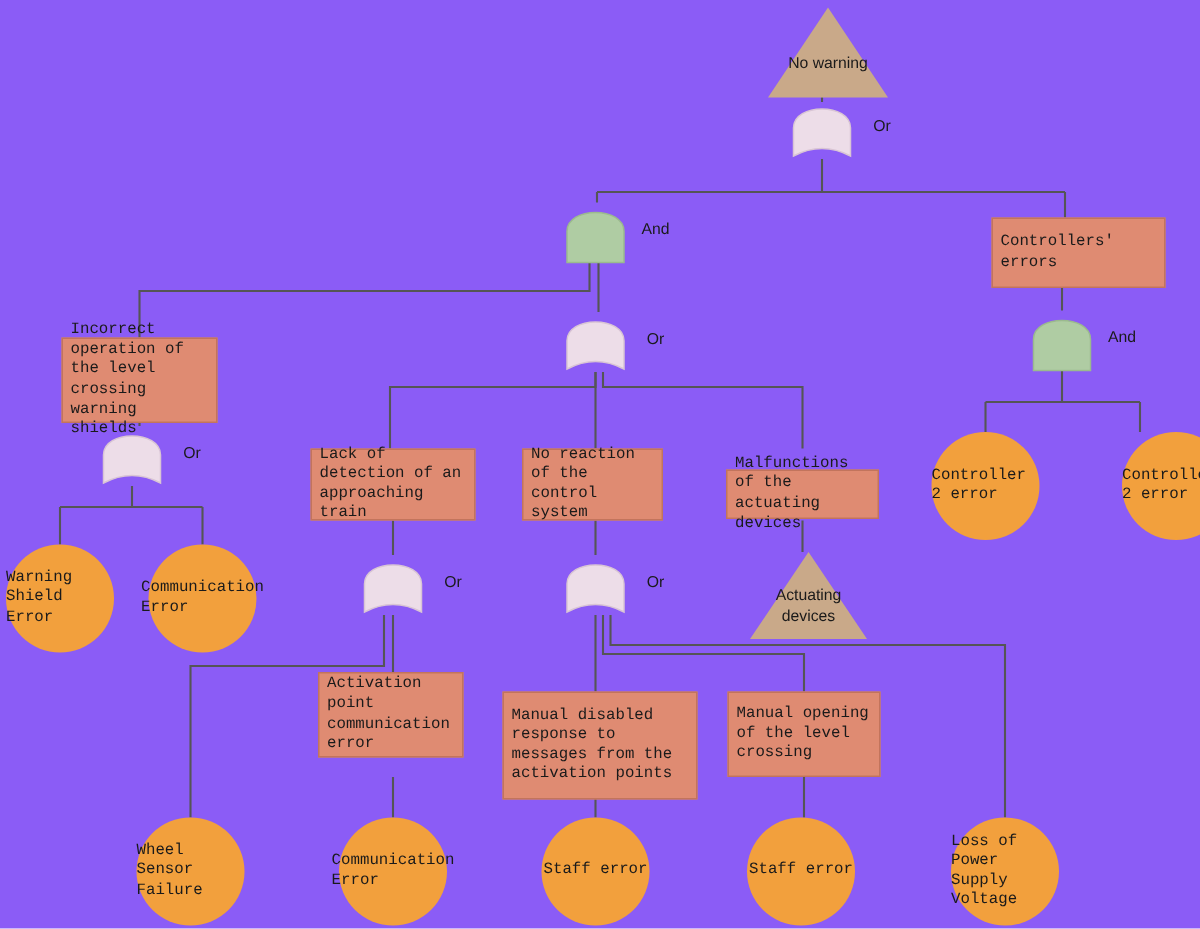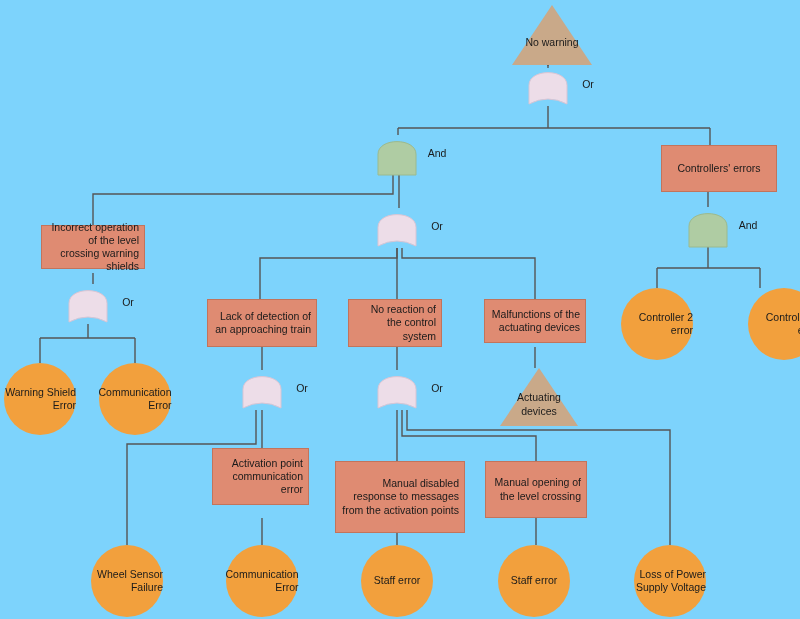--- a/index.html
+++ b/index.html
@@ -4,41 +4,42 @@
 <style>
   html, body {
     margin: 0;
     padding: 0;
     background: #ffffff;
   }
   #canvas {
     position: relative;
     width: 800px;
     height: 619px;
-    background: #7dd3fc;
+    background: #8b5cf6;
     font-family: "Liberation Sans", sans-serif;
     overflow: hidden;
   }
   #wires {
     position: absolute;
     left: 0;
     top: 0;
     width: 800px;
     height: 619px;
     pointer-events: none;
   }
   .node {
     position: absolute;
     box-sizing: border-box;
     display: flex;
     align-items: center;
     justify-content: center;
-    text-align: right;
+    text-align: left;
     color: #1a1a1a;
     line-height: 1.25;
+    font-family: Liberation Mono, monospace;
   }
   .node-box {
     background: #DF8B72;
     border: 1px solid #c2745c;
     font-size: 10.5px;
     padding: 2px 5px;
   }
   .node-circle {
     background: #F2A03D;
     border-radius: 50%;
@@ -104,30 +105,30 @@
     </svg>
 
   <div id="shape-layer">
       <svg class="shape-svg" width="80" height="60" viewBox="0 0 80 60" style="left: 512px; top: 5px;">
         <polygon points="40,0 80,60 0,60" fill="#C9A989"></polygon>
       </svg>
       <div class="node-triangle-label" style="left: 512px; top: 27.8px; width: 80px; height: 30px;">No warning</div>
       <div class="node node-box" style="left: 661px; top: 145px; width: 116px; height: 47px; background: rgb(223, 139, 114); border-color: rgb(194, 116, 92);">
         <span>Controllers' errors</span>
       </div>
-      <div class="node node-box" style="left: 41px; top: 225px; width: 104px; height: 44px; background: rgb(223, 139, 114); border-color: rgb(194, 116, 92);">
+      <div class="node node-box" style="left: 41px; top: 225px; width: 104px; height: 57px; background: rgb(223, 139, 114); border-color: rgb(194, 116, 92);">
         <span>Incorrect operation of the level crossing warning shields</span>
       </div>
       <div class="node node-box" style="left: 207px; top: 299px; width: 110px; height: 48px; background: rgb(223, 139, 114); border-color: rgb(194, 116, 92);">
         <span>Lack of detection of an approaching train</span>
       </div>
       <div class="node node-box" style="left: 348px; top: 299px; width: 94px; height: 48px; background: rgb(223, 139, 114); border-color: rgb(194, 116, 92);">
         <span>No reaction of the control system</span>
       </div>
-      <div class="node node-box" style="left: 484px; top: 299px; width: 102px; height: 44px; background: rgb(223, 139, 114); border-color: rgb(194, 116, 92);">
+      <div class="node node-box" style="left: 484px; top: 313px; width: 102px; height: 33px; background: rgb(223, 139, 114); border-color: rgb(194, 116, 92);">
         <span>Malfunctions of the actuating devices</span>
       </div>
       <svg class="shape-svg" width="78" height="58" viewBox="0 0 78 58" style="left: 500px; top: 368px;">
         <polygon points="39,0 78,58 0,58" fill="#C9A989"></polygon>
       </svg>
       <div class="node-triangle-label" style="left: 500px; top: 390.04px; width: 78px; height: 29px;">Actuating devices</div>
       <div class="node node-circle" style="left: 4px; top: 363px; width: 72px; height: 72px; background: rgb(242, 160, 61);">
         <span>Warning Shield Error</span>
       </div>
       <div class="node node-circle" style="left: 99px; top: 363px; width: 72px; height: 72px; background: rgb(242, 160, 61);">

